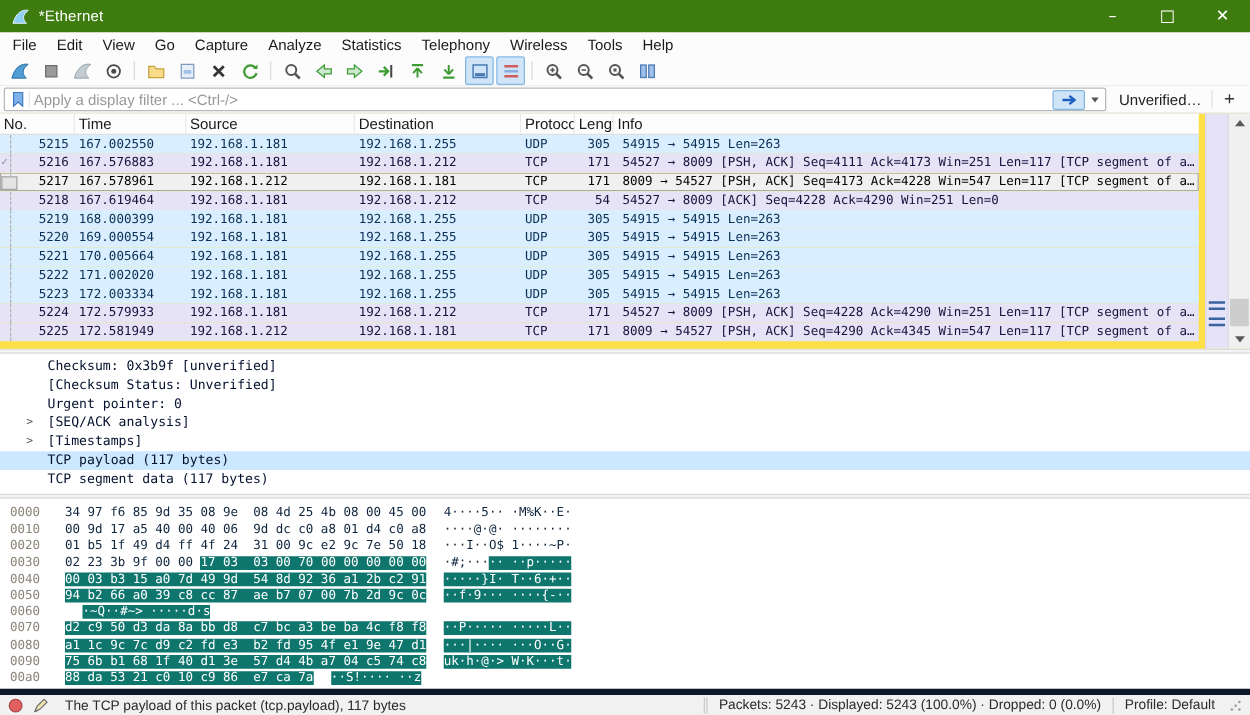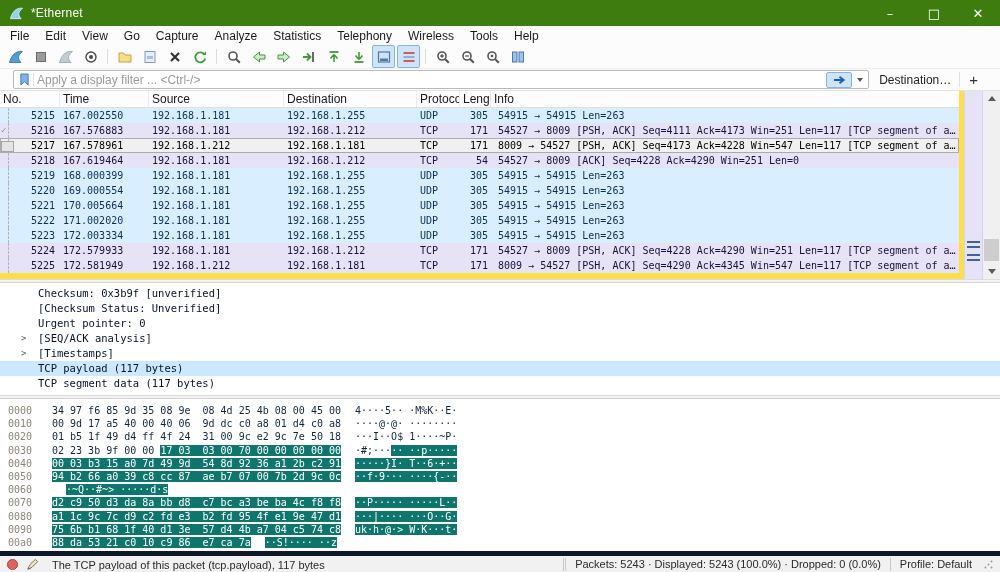--- a/index.html
+++ b/index.html
@@ -14,21 +14,21 @@
          font-size:13px;font-family:"DejaVu Sans",sans-serif;cursor:default;}
   
   .menubar{height:19px;display:flex;align-items:center;background:#fcfcfc;font-size:12px;color:#1a1a1a;padding-left:2px;}
   .menu-item{padding:6px 8px;height:100%;display:flex;align-items:center;}
   
   .toolbar{height:23px;background:#fcfcfc;display:flex;align-items:center;padding:0 3px;border-bottom:1px solid #ededed;}
   .tb-btn{width:21px;height:21px;display:flex;align-items:center;justify-content:center;border:1px solid transparent;border-radius:2px;margin:0 1px;}
   .tb-btn.pressed{background:#cfe4f7;border-color:#84b6e4;}
   .tb-sep{width:1px;height:15px;background:#dcdcdc;margin:0 4px;}
   
-  .filterbar{height:21px;background:#fcfcfc;display:flex;align-items:center;padding:0 13px;border-bottom:1px solid #e2e2e2;}
+  .filterbar{height:21px;background:#fcfcfc;display:flex;align-items:center;padding:0 3px;border-bottom:1px solid #e2e2e2;}
   .f-input{flex:1;display:flex;align-items:center;height:17px;border:1px solid #b9b9b9;background:#fff;border-radius:2px;padding:0 2px;}
   .f-bookmark{width:17px;display:flex;align-items:center;justify-content:center;border-right:1px solid #e4e4e4;margin-right:3px;}
   .f-input input{flex:1;border:none;outline:none;font-size:12px;color:#444;font-family:"Liberation Sans",sans-serif;background:transparent;padding:0;}
   .f-input input::placeholder{color:#9a9a9a;}
   .f-apply{width:24px;height:14px;background:#cfe4f7;border:1px solid #84b6e4;border-radius:2px;display:flex;align-items:center;justify-content:center;margin-right:2px;}
   .f-caret{width:12px;display:flex;align-items:center;justify-content:center;}
   .tri-down{width:0;height:0;border-left:3.5px solid transparent;border-right:3.5px solid transparent;border-top:4.5px solid #555;}
   .f-expression{font-size:12px;color:#222;padding:0 8px 0 10px;}
   .f-plus{font-size:15px;color:#333;padding:0 9px;border-left:1px solid #e0e0e0;height:70%;display:flex;align-items:center;}
   
@@ -250,21 +250,21 @@
       <input type="text" placeholder="Apply a display filter ... &lt;Ctrl-/&gt;" style="">
       <span class="f-apply">
         <svg width="13" height="10" viewBox="0 0 14 10">
             <path d="M1 5 H10 M7 1.5 L11.5 5 L7 8.5" stroke="#1d5fc0" stroke-width="2" fill="none"></path>
           </svg>
       </span>
       <span class="f-caret">
           <span class="tri-down"></span>
         </span>
     </div>
-    <span class="f-expression">Destination…</span>
+    <span class="f-expression">Unverified…</span>
     <span class="f-plus">+</span>
   </div>
 
   <div class="packet-pane">
     <div class="ph">
       <span class="ph-cell c0">No.</span>
       <span class="ph-cell c1">Time</span>
       <span class="ph-cell c2">Source</span>
       <span class="ph-cell c3">Destination</span>
       <span class="ph-cell c4">Protocol</span>

